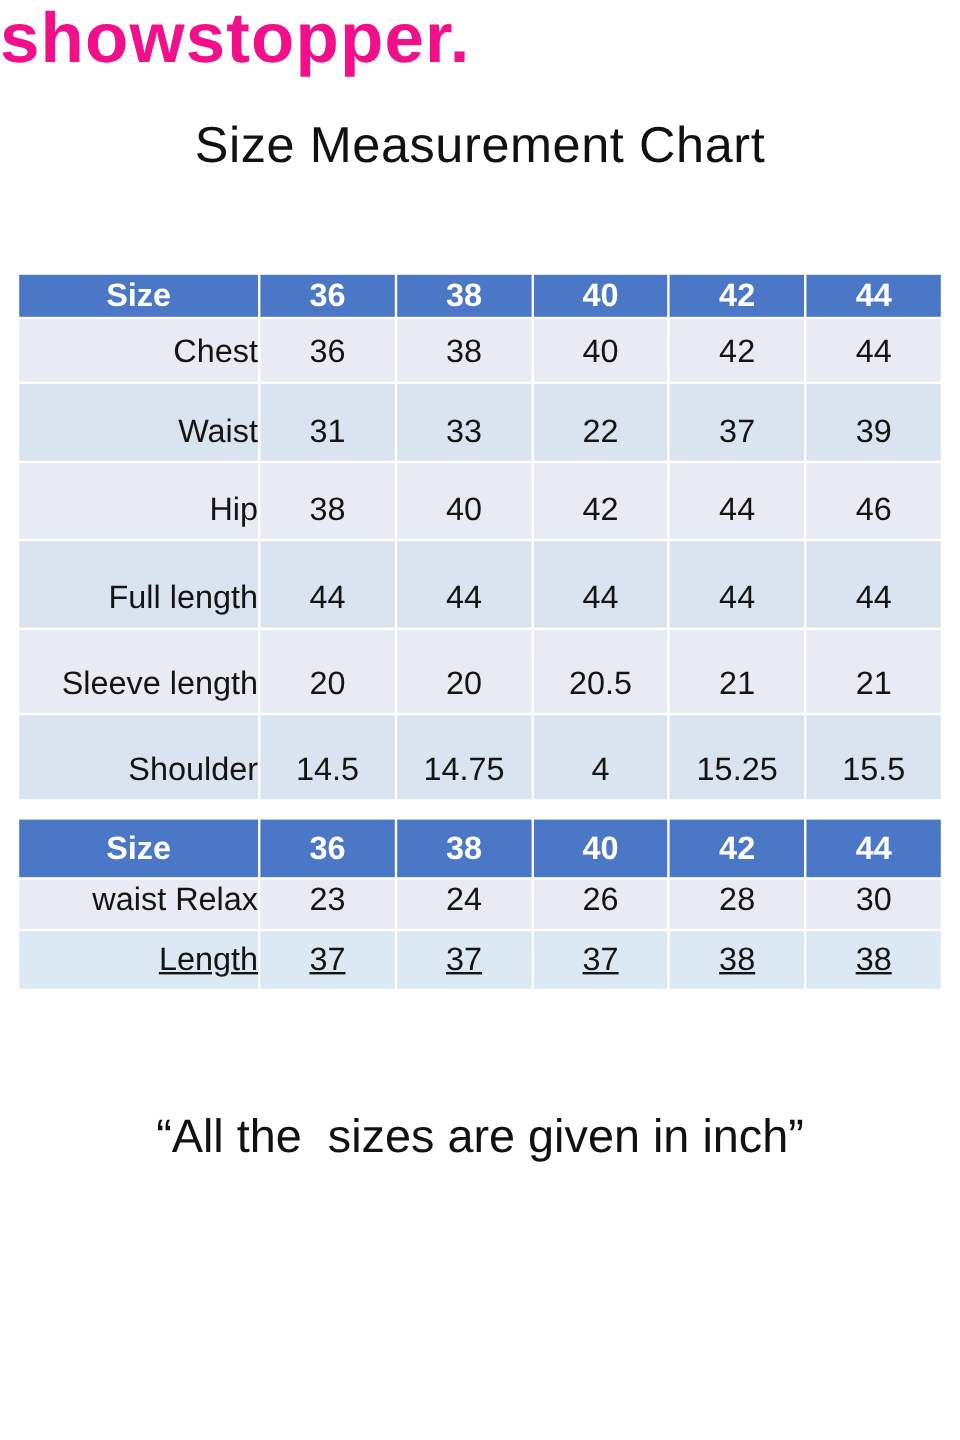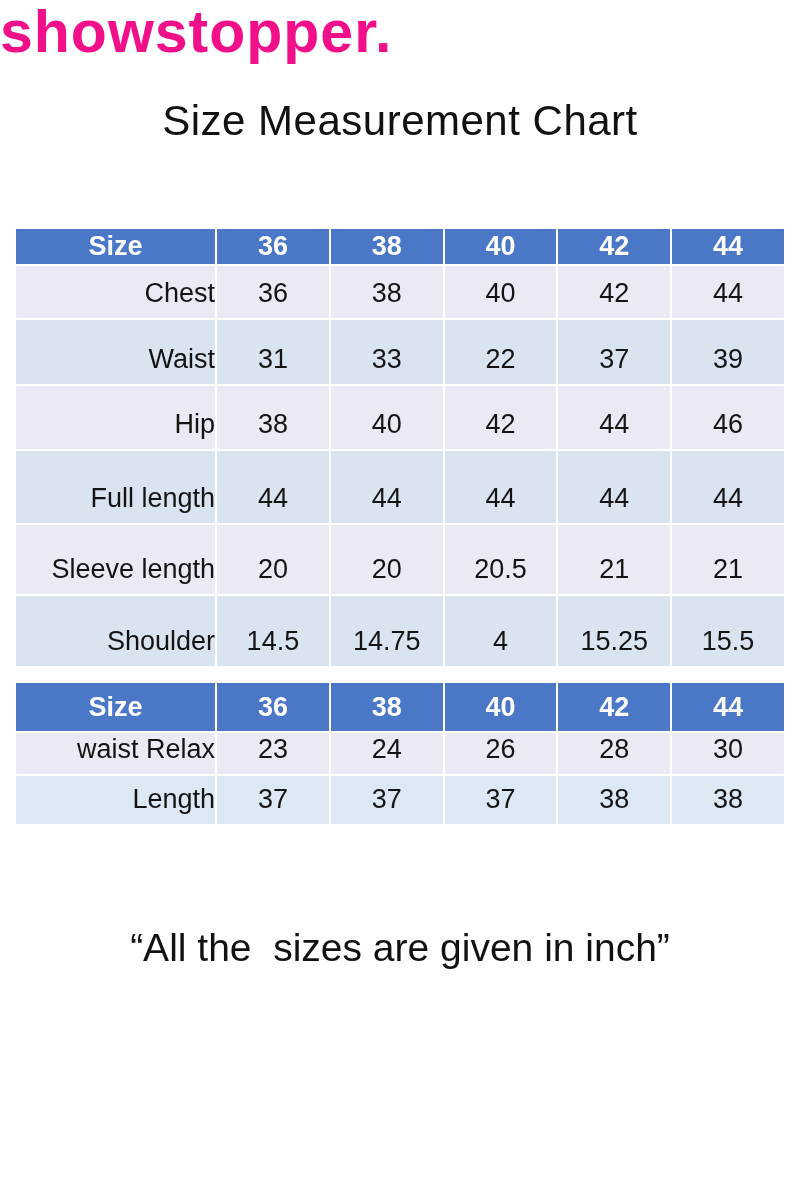--- a/index.html
+++ b/index.html
@@ -61,21 +61,21 @@
     vertical-align:bottom;
     padding-bottom:9px;
   }
   td.cell-val{
     text-align:center;
     vertical-align:bottom;
     padding-bottom:9px;
   }
   tr.band-a td{background:var(--row-lavender);}
   tr.band-b td{background:var(--row-blue);}
-  tr.band-c td{background:var(--row-blue2);}
+  tr.band-c td{background:var(--row-blue2);text-decoration:underline;}
   .quote{
     margin-top:100px;
     text-align:center;
     font-size:39px;
     font-weight:400;
     color:#111;
     white-space:pre-wrap;
     line-height:1.15;
   }
 </style>

